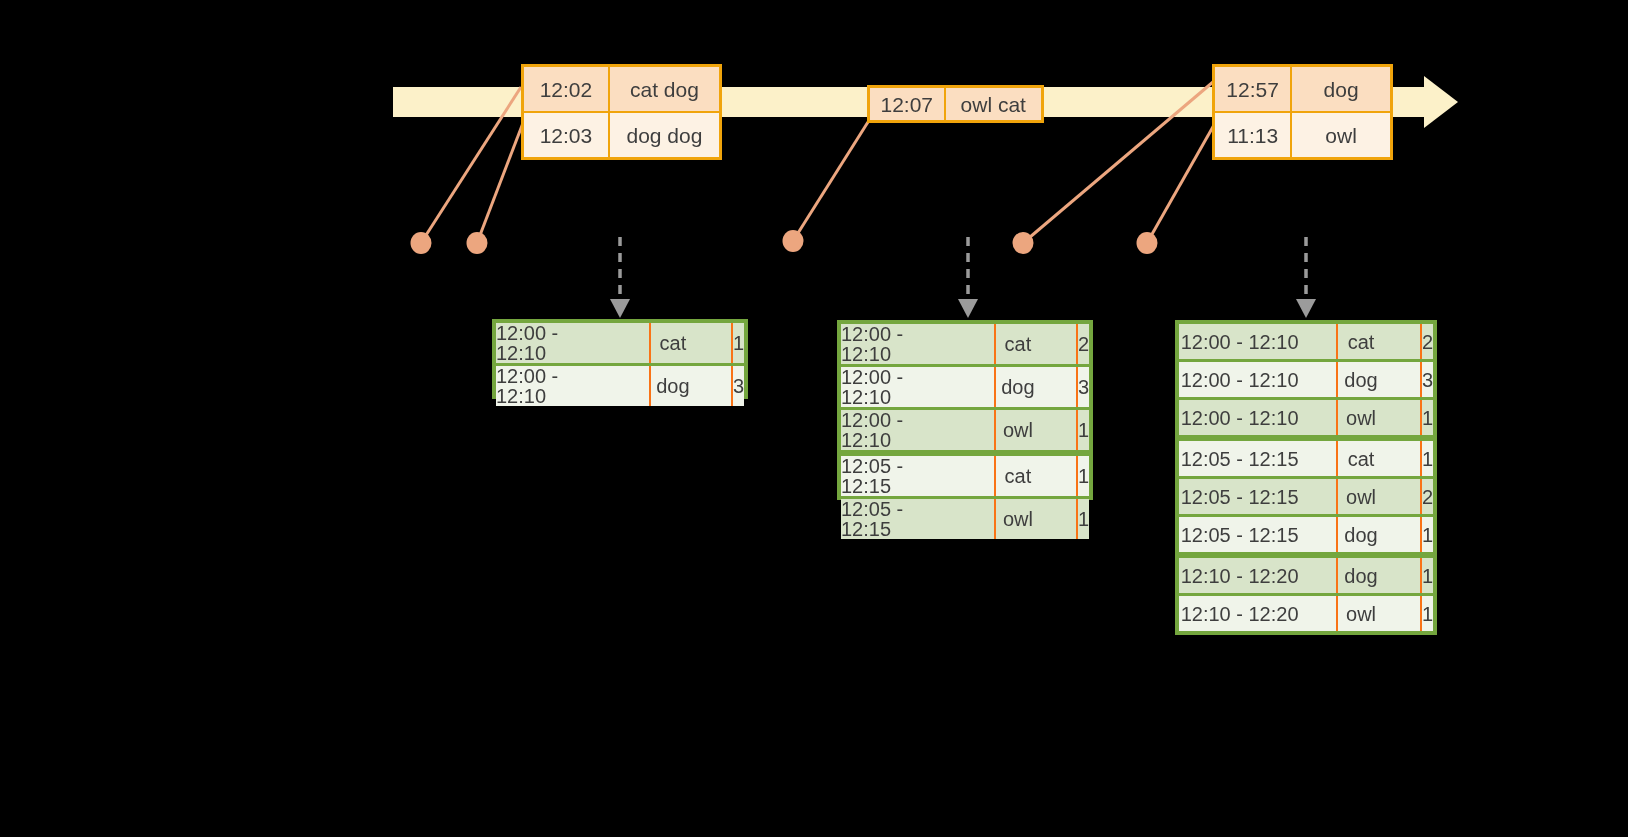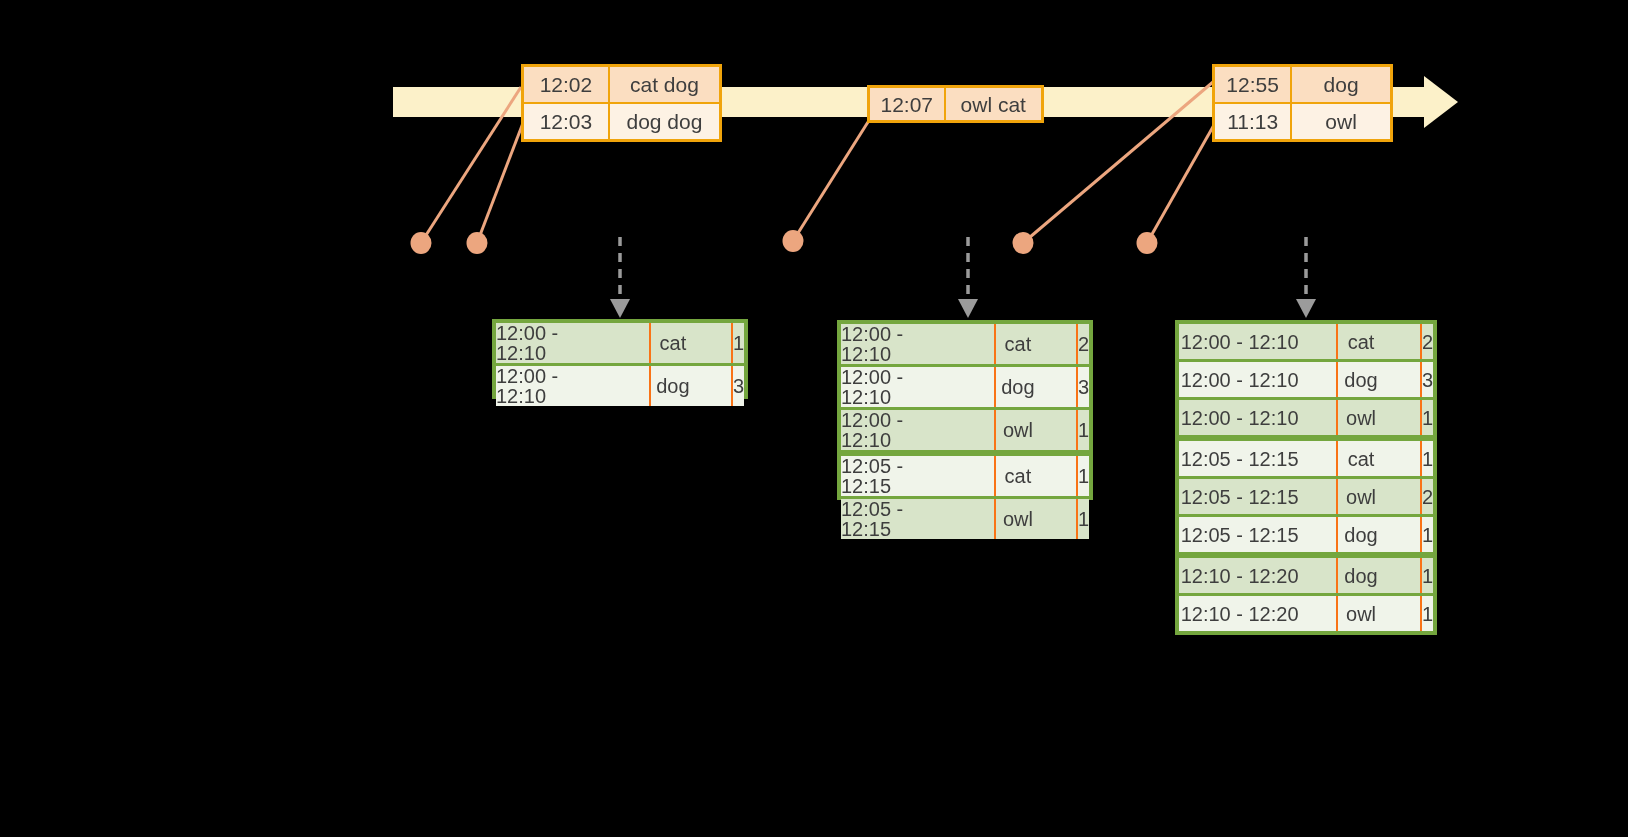--- a/index.html
+++ b/index.html
@@ -15,21 +15,21 @@
 
   
   .etable{
     position:absolute;z-index:2;
     border:3px solid #F0A40B;
     background:#F0A40B;
     display:flex;flex-direction:column;gap:2px;
     box-sizing:border-box;
   }
   .erow{display:flex;gap:2px;}
-  .erow-a{height:35px;}
+  .erow-a{height:44px;}
   .erow-b{height:32px;}
   .ecell{
     display:flex;align-items:center;justify-content:center;
     font-size:21px;line-height:1;
   }
   .erow:nth-child(odd) .ecell{background:#FBDEC1;}
   .erow:nth-child(even) .ecell{background:#FDF2E4;}
   .etable-single .ecell{background:#FBDEC1;}
   .etime{width:43%;}
   .ewords{flex:1;}
@@ -107,21 +107,21 @@
 
   <div class="etable etable-single" style="left:867px;top:85px;width:177px;">
     <div class="erow erow-b">
       <div class="ecell etime">12:07</div>
       <div class="ecell ewords">owl cat</div>
     </div>
   </div>
 
   <div class="etable" style="left:1212px;top:64px;width:181px;">
     <div class="erow erow-a">
-      <div class="ecell etime">12:55</div>
+      <div class="ecell etime">12:57</div>
       <div class="ecell ewords">dog</div>
     </div>
     <div class="erow erow-a">
       <div class="ecell etime">11:13</div>
       <div class="ecell ewords">owl</div>
     </div>
   </div>
 
   <div class="gtable" style="left:492px;top:319px;width:256px;height:80px;">
     <div class="grow">

